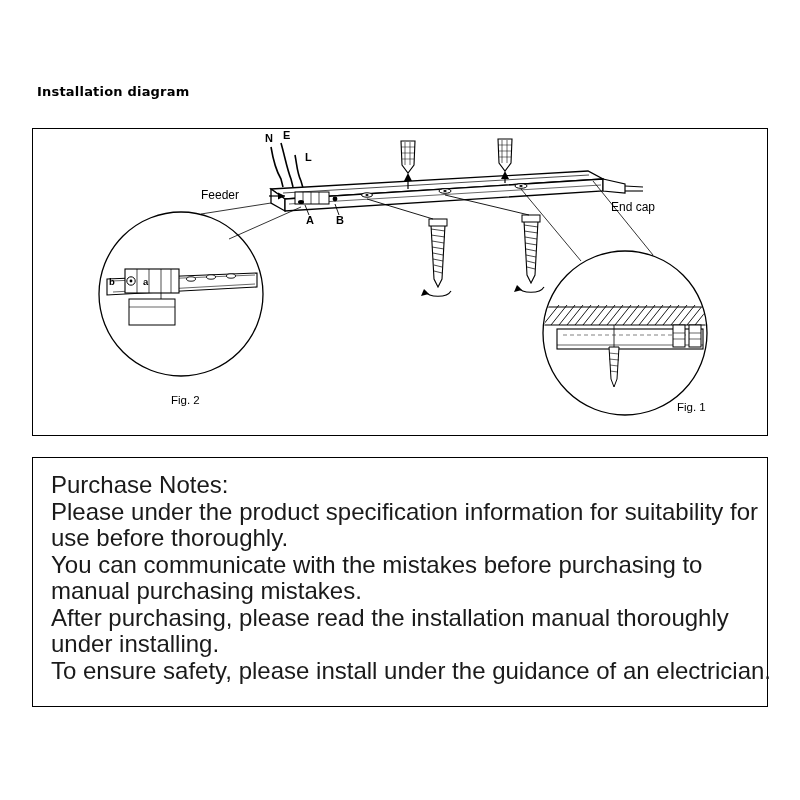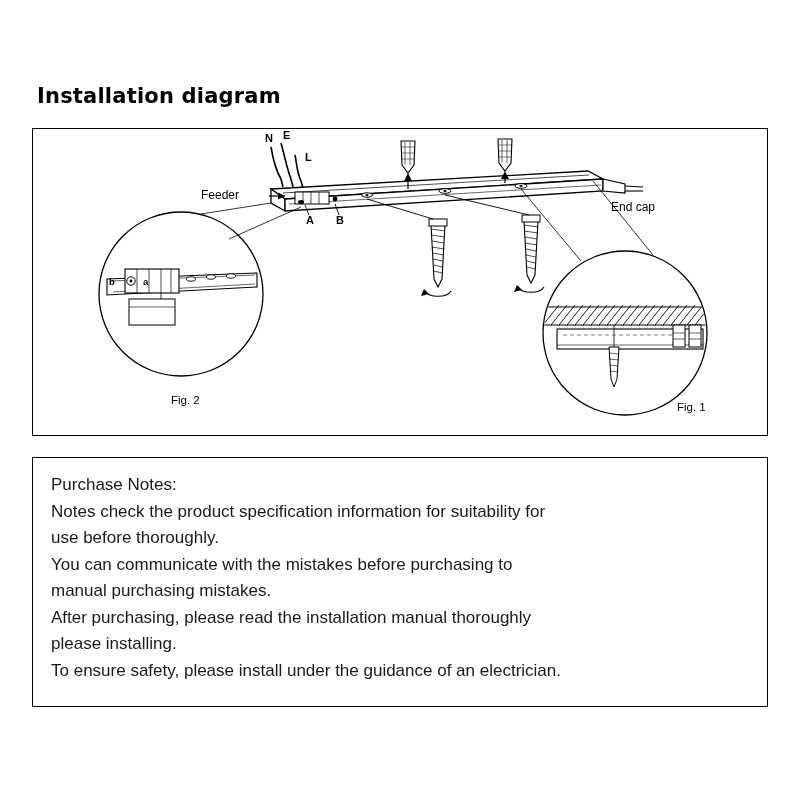--- a/index.html
+++ b/index.html
@@ -11,21 +11,21 @@
   }
   #page {
     position: relative;
     width: 800px; height: 800px;
     background: #ffffff;
     overflow: hidden;
   }
   #title {
     position: absolute;
     left: 37px; top: 84px;
-    font-size: 21px;
+    font-size: 13px;
     font-weight: bold;
     color: #000;
     letter-spacing: 0.2px;
     font-family: "DejaVu Sans", sans-serif;
   }
   #diagram-box {
     position: absolute;
     left: 32px; top: 128px;
     width: 736px; height: 308px;
     border: 1.4px solid #000;
@@ -33,21 +33,21 @@
   }
   #notes-box {
     position: absolute;
     left: 32px; top: 457px;
     width: 736px; height: 250px;
     border: 1.4px solid #000;
     background: #fff;
     padding: 14px 18px 0 10px;
   }
   .note-line {
-    font-size: 17px;
+    font-size: 24px;
     color: #1a1a1a;
     line-height: 26.5px;
     white-space: nowrap;
     padding-left: 8px;
   }
   svg { display: block; }
   .lbl {
     font-family: "Liberation Sans", sans-serif;
     font-size: 11px;
     fill: #000;
@@ -278,22 +278,22 @@
           <line x1="656" y1="210" x2="668" y2="210" stroke="#000" stroke-width="0.6"></line>
         </g>
       </g>
       <text class="fig" x="644" y="282">Fig. 1</text>
 
     </svg>
   </div>
 
   <div id="notes-box">
     <div class="note-line">Purchase Notes:</div>
-    <div class="note-line">Notes check the product specification information for suitability for</div>
+    <div class="note-line">Please under the product specification information for suitability for</div>
     <div class="note-line">use before thoroughly.</div>
     <div class="note-line">You can communicate with the mistakes before purchasing to</div>
     <div class="note-line">manual purchasing mistakes.</div>
     <div class="note-line">After purchasing, please read the installation manual thoroughly</div>
-    <div class="note-line">please installing.</div>
+    <div class="note-line">under installing.</div>
     <div class="note-line">To ensure safety, please install under the guidance of an electrician.</div>
   </div>
 
 </div>
 
 </body></html>

